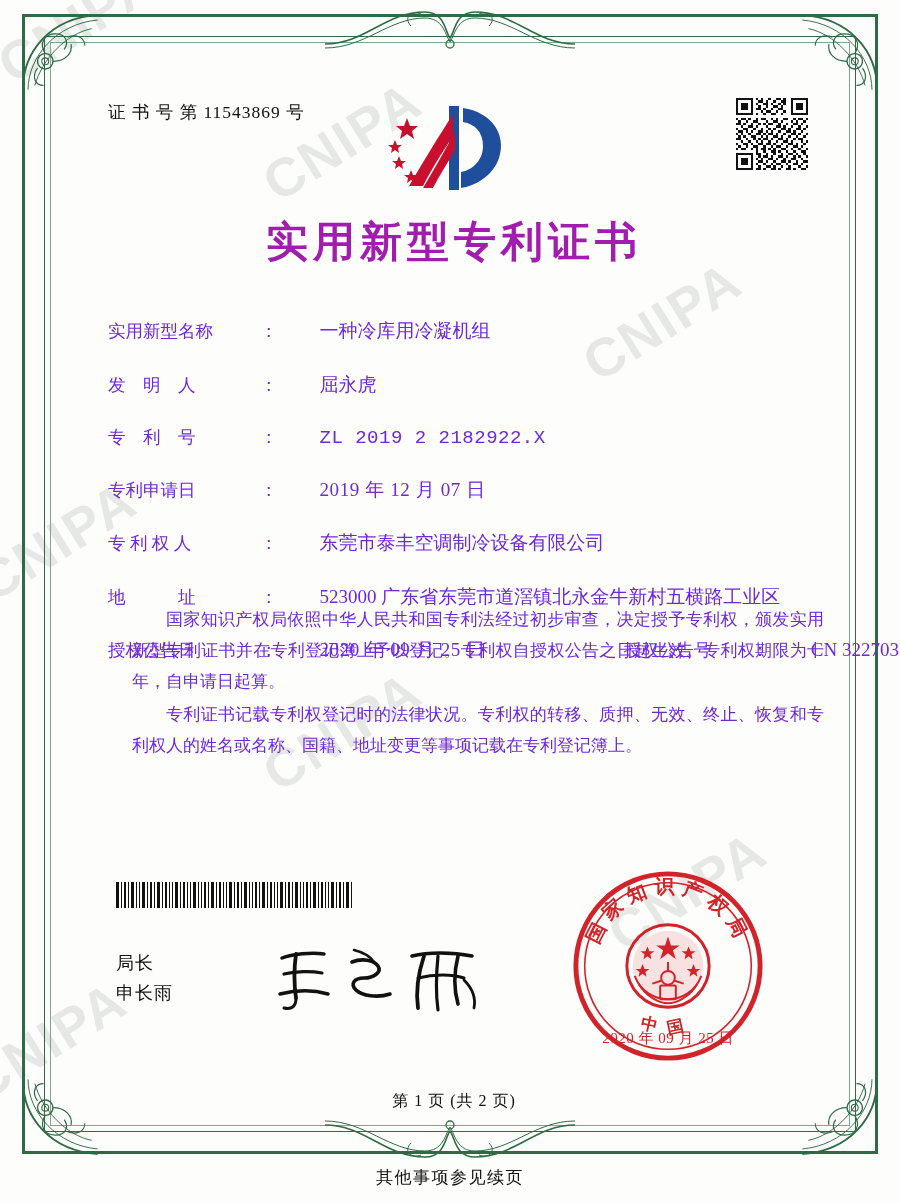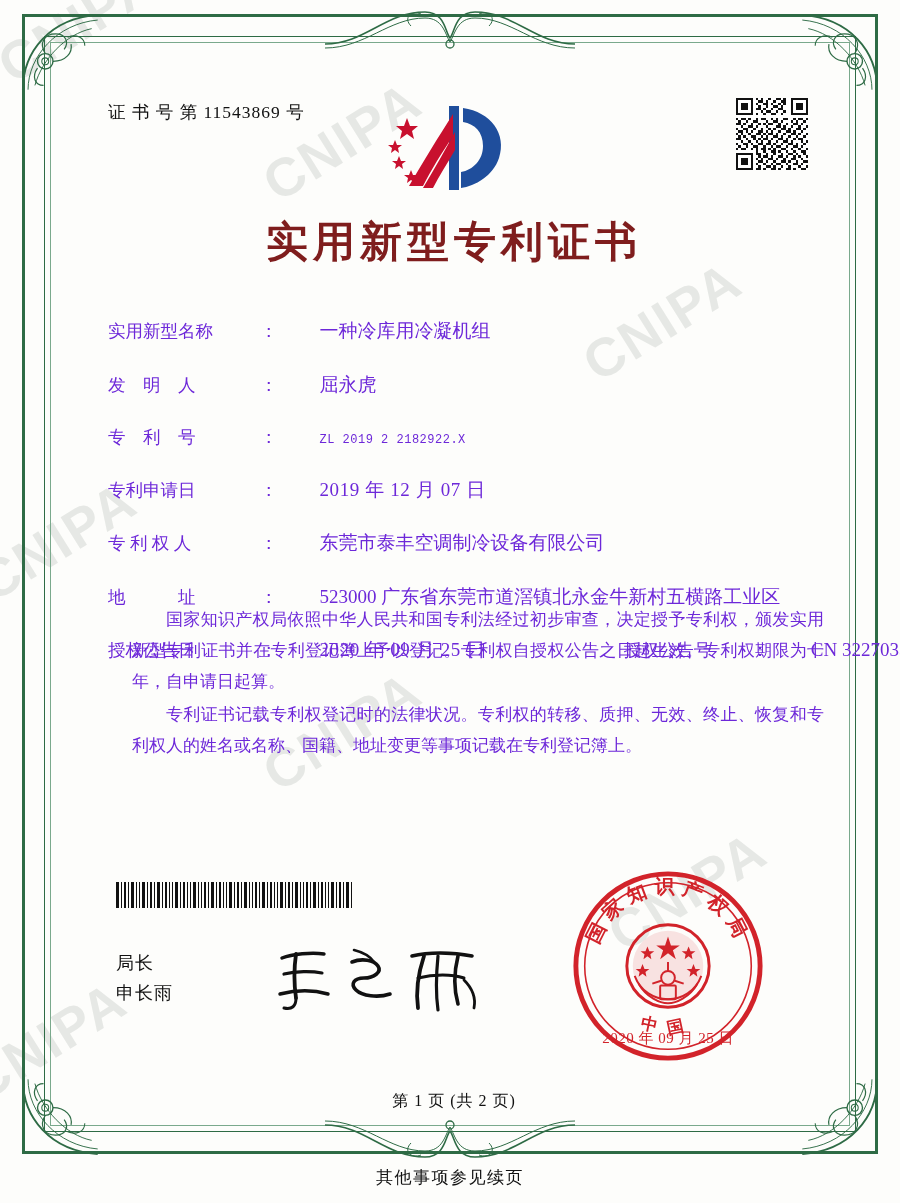--- a/index.html
+++ b/index.html
@@ -140,21 +140,21 @@
 
   .title {
     position: absolute;
     left: 0;
     right: 0;
     top: 172px;
     text-align: center;
     font-size: 42px;
     font-weight: bold;
     letter-spacing: 5px;
-    color: #7f1d1d;
+    color: #a21caf;
     font-family: "Liberation Serif", "DejaVu Serif", serif;
   }
 
   .fields {
     position: absolute;
     left: 58px;
     top: 276px;
     width: 690px;
   }
   .field-row {
@@ -167,21 +167,21 @@
     gap: 40px;
   }
   .f-label {
     display: inline-block;
     width: 112px;
     letter-spacing: 0;
     flex: 0 0 auto;
   }
   .f-colon { margin-right: 2px; }
   .f-value { font-size: 19px; }
-  .f-value.mono { font-family: "Liberation Mono", "DejaVu Sans Mono", monospace; font-size: 12px; letter-spacing: 0.5px; }
+  .f-value.mono { font-family: "Liberation Mono", "DejaVu Sans Mono", monospace; font-size: 19px; letter-spacing: 0.5px; }
   .f-value.date { font-family: "Liberation Serif", serif; letter-spacing: 0.6px; }
   .grant-row { display: flex; align-items: baseline; }
   .grant-gap { width: 58px; flex: 0 0 auto; }
 
   .paragraphs {
     position: absolute;
     left: 58px;
     top: 562px;
     width: 692px;
     font-size: 17px;

